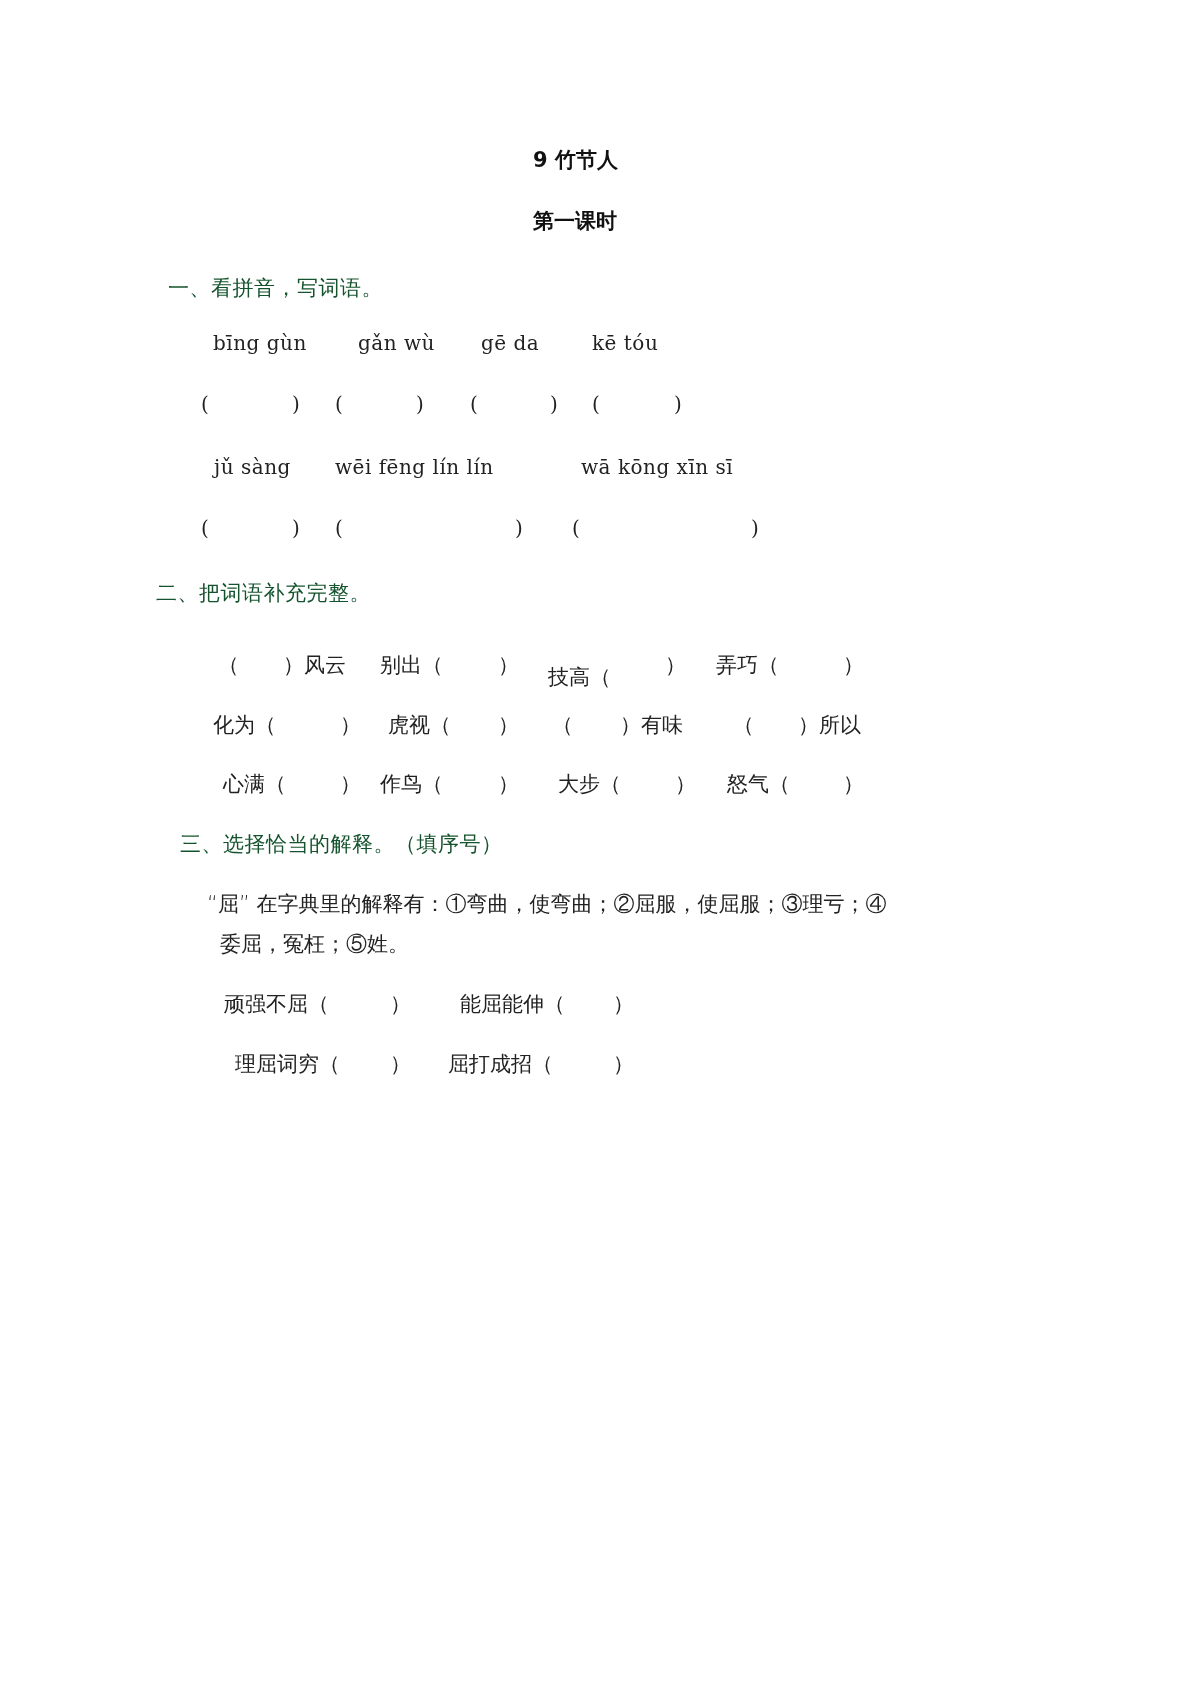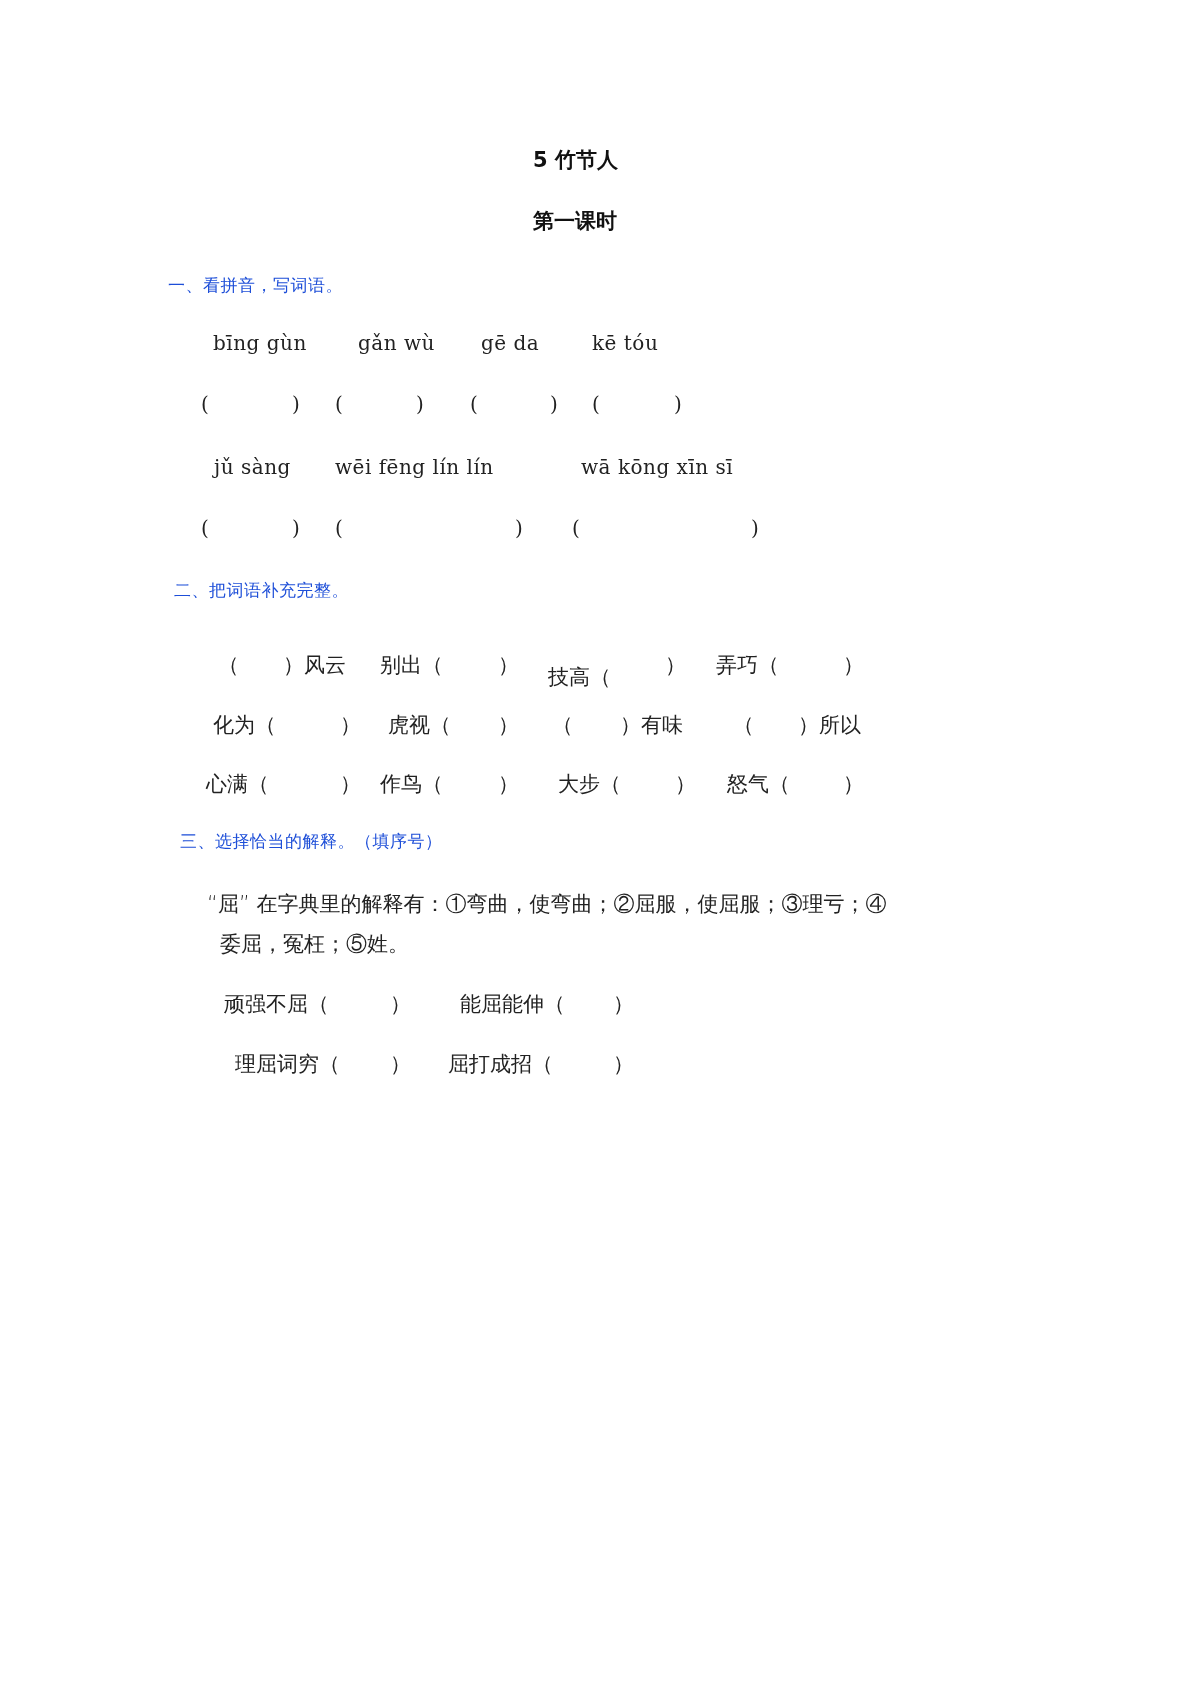--- a/index.html
+++ b/index.html
@@ -8,39 +8,39 @@
       color: #1a1a1a;
       font-family: "DejaVu Serif", "Liberation Serif", serif;
     }
     .abs { position: absolute; white-space: nowrap; }
     .title {
       font-family: "DejaVu Sans", "Liberation Sans", sans-serif;
       font-weight: bold; font-size: 21px; color: #111;
     }
     .heading {
       font-family: "DejaVu Sans", "Liberation Sans", sans-serif;
-      font-size: 17px; color: #1d4ed8; letter-spacing: 0.5px;
+      font-size: 21px; color: #14532d; letter-spacing: 0.5px;
     }
     .pinyin {
       font-family: "DejaVu Serif", "Liberation Serif", serif;
       font-size: 20px; color: #222; letter-spacing: 0.5px;
     }
     .paren {
       font-family: "DejaVu Serif", "Liberation Serif", serif;
       font-size: 20px; color: #222;
     }
     .body-text {
       font-family: "DejaVu Sans", "Liberation Sans", sans-serif;
       font-size: 21px; color: #222; font-weight: 300;
     }
   </style>
 </head>
 <body>
 
-<div class="abs title" style="left:533px; top:146px;">5  竹节人</div>
+<div class="abs title" style="left:533px; top:146px;">9  竹节人</div>
 <div class="abs title" style="left:533px; top:207px;">第一课时</div>
 
 <div class="abs heading" style="left:168px; top:274px;">一、看拼音，写词语。</div>
 
 <div class="abs pinyin" style="left:213px; top:331px;">bīng gùn</div>
 <div class="abs pinyin" style="left:358px; top:331px;">gǎn wù</div>
 <div class="abs pinyin" style="left:481px; top:331px;">gē da</div>
 <div class="abs pinyin" style="left:592px; top:331px;">kē tóu</div>
 
 <div>
@@ -70,21 +70,21 @@
 </div>
 <div>
   <span class="abs paren" style="left:335px; top:516px;">(</span>
   <span class="abs paren" style="left:515px; top:516px;">)</span>
 </div>
 <div>
   <span class="abs paren" style="left:572px; top:516px;">(</span>
   <span class="abs paren" style="left:751px; top:516px;">)</span>
 </div>
 
-<div class="abs heading" style="left:174px; top:579px;">二、把词语补充完整。</div>
+<div class="abs heading" style="left:156px; top:579px;">二、把词语补充完整。</div>
 
 <div>
   <span class="abs body-text" style="left:218px; top:651px;">（</span>
   <span class="abs body-text" style="left:283px; top:651px;">）风云</span>
 </div>
 <div>
   <span class="abs body-text" style="left:380px; top:651px;">别出（</span>
   <span class="abs body-text" style="left:498px; top:651px;">）</span>
 </div>
 <div>
@@ -107,21 +107,21 @@
 <div>
   <span class="abs body-text" style="left:552px; top:711px;">（</span>
   <span class="abs body-text" style="left:620px; top:711px;">）有味</span>
 </div>
 <div>
   <span class="abs body-text" style="left:733px; top:711px;">（</span>
   <span class="abs body-text" style="left:798px; top:711px;">）所以</span>
 </div>
 
 <div>
-  <span class="abs body-text" style="left:206px; top:770px;">心满（</span>
+  <span class="abs body-text" style="left:223px; top:770px;">心满（</span>
   <span class="abs body-text" style="left:340px; top:770px;">）</span>
 </div>
 <div>
   <span class="abs body-text" style="left:380px; top:770px;">作鸟（</span>
   <span class="abs body-text" style="left:498px; top:770px;">）</span>
 </div>
 <div>
   <span class="abs body-text" style="left:558px; top:770px;">大步（</span>
   <span class="abs body-text" style="left:675px; top:770px;">）</span>
 </div>

